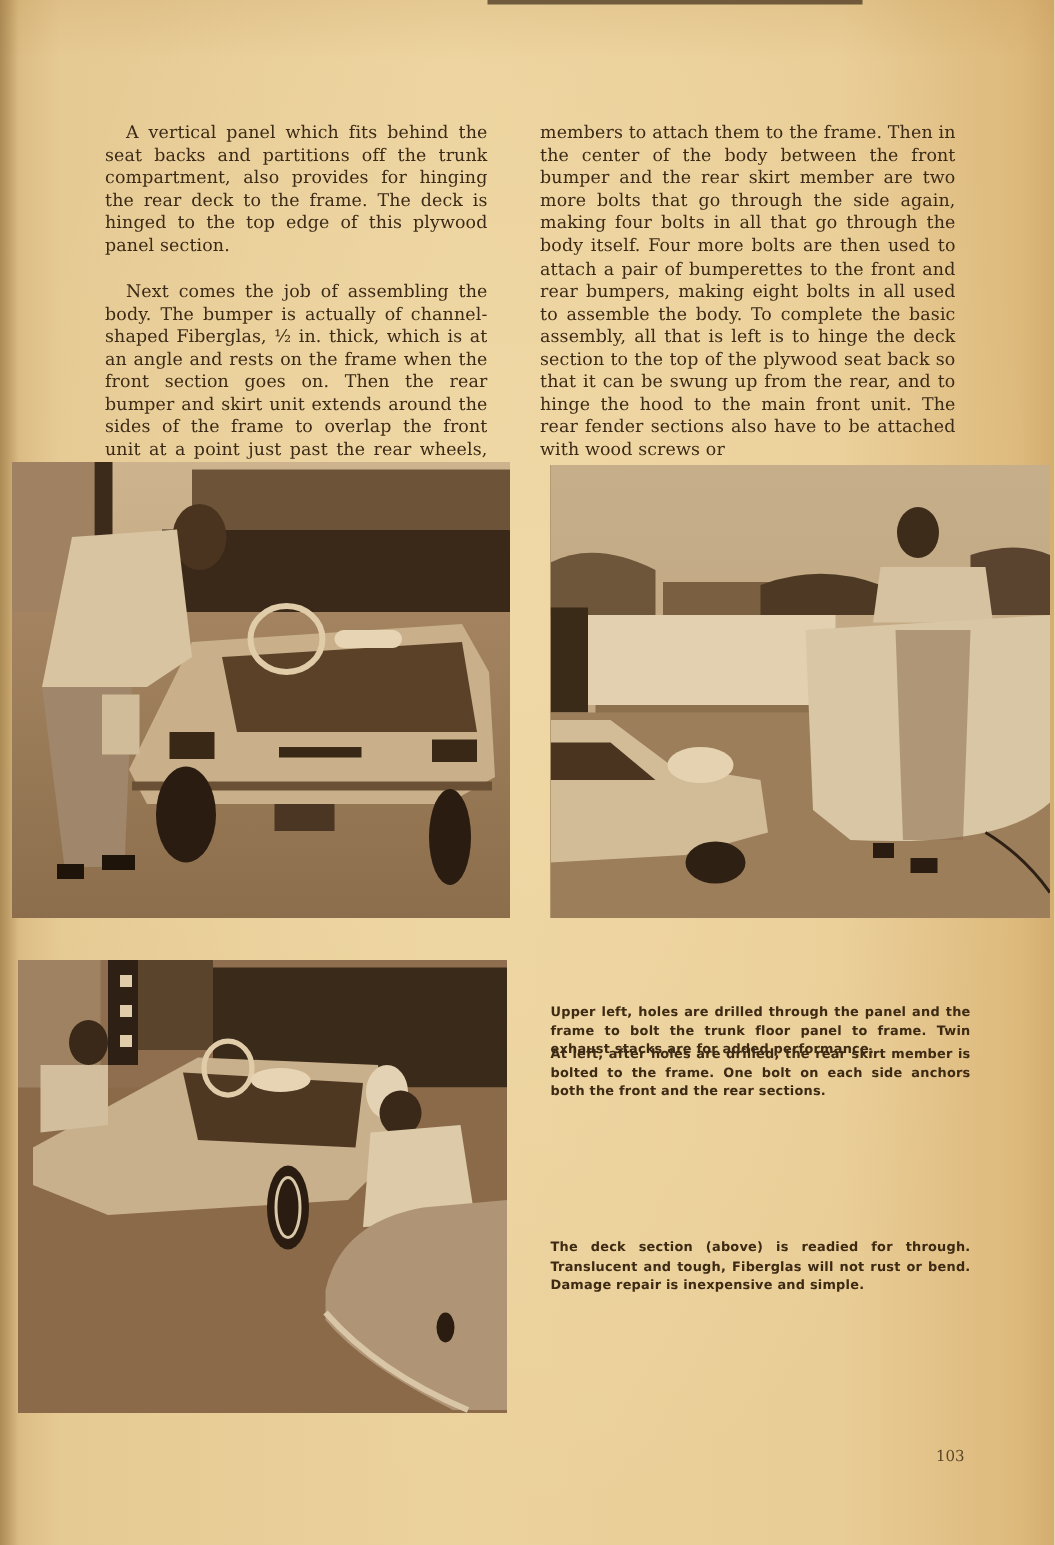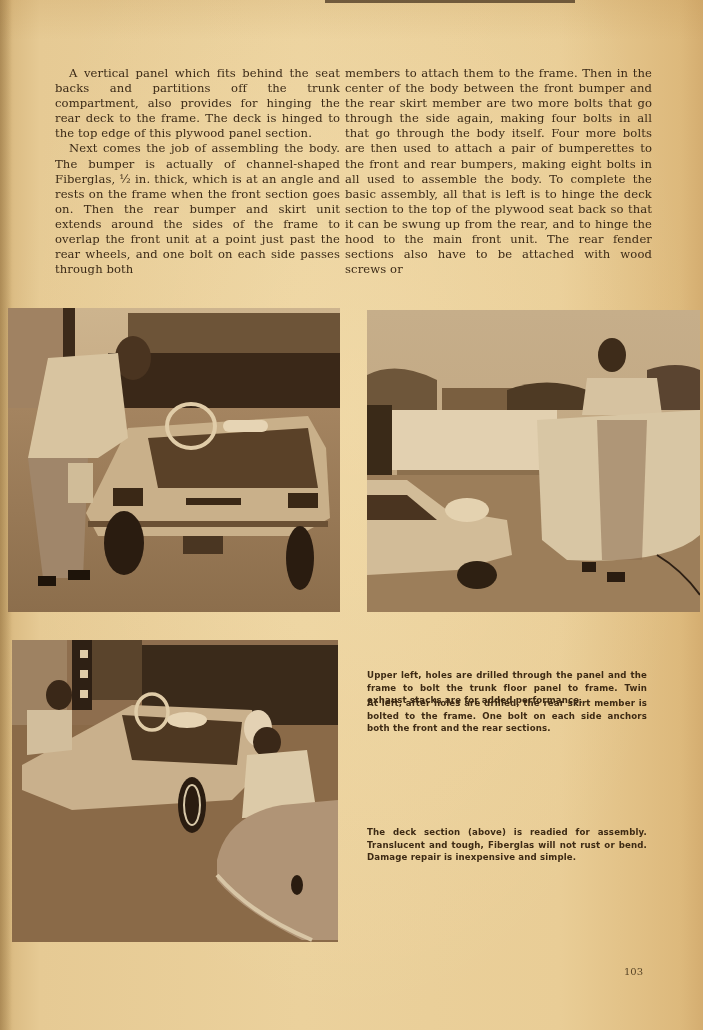--- a/index.html
+++ b/index.html
@@ -17,21 +17,21 @@
       pointer-events: none;
     }
     .top-header-fragment {
       position: absolute; top: 0; left: 325px; width: 250px; height: 3px;
       background: #4a3620; opacity: 0.75;
     }
     .col {
       position: absolute; top: 66px; font-size: 11.6px; line-height: 15.1px;
       text-align: justify; letter-spacing: 0.1px;
     }
-    .col p { margin: 0; text-indent: 14px; }
+    .col p { margin: 15px; text-indent: 14px; }
     .col p.noindent { text-indent: 0; }
     #col-left { left: 55px; width: 285px; }
     #col-right { left: 345px; width: 307px; }
 
     .photo {
       position: absolute; overflow: hidden;
       background: #7a5c3a;
     }
     #photo-1 { left: 8px; top: 308px; width: 332px; height: 304px; }
     #photo-2 { left: 367px; top: 310px; width: 333px; height: 302px; }
@@ -172,15 +172,15 @@
     <path d="M235 115 L295 110 L305 175 L230 178 Z" fill="#dccaa8"></path>
 
     <path d="M205 220 Q215 175 270 165 L326 160 L326 300 L290 300 Q230 270 205 240 Z" fill="#b09476"></path>
     <path d="M205 235 Q240 275 300 300" stroke="#d8c6a6" stroke-width="4" fill="none"></path>
     <ellipse cx="285" cy="245" rx="6" ry="10" fill="#2a1c10"></ellipse>
   </svg>
 </div>
 
 <div class="caption" id="caption-1">Upper left, holes are drilled through the panel and the frame to bolt the trunk floor panel to frame. Twin exhaust stacks are for added performance.</div>
 <div class="caption" id="caption-2">At left, after holes are drilled, the rear skirt member is bolted to the frame. One bolt on each side anchors both the front and the rear sections.</div>
-<div class="caption" id="caption-3">The deck section (above) is readied for assembly. Translucent and tough, Fiberglas will not rust or bend. Damage repair is inexpensive and simple.</div>
+<div class="caption" id="caption-3">The deck section (above) is readied for through. Translucent and tough, Fiberglas will not rust or bend. Damage repair is inexpensive and simple.</div>
 
 <div class="page-number">103</div>
 
 </body></html>

